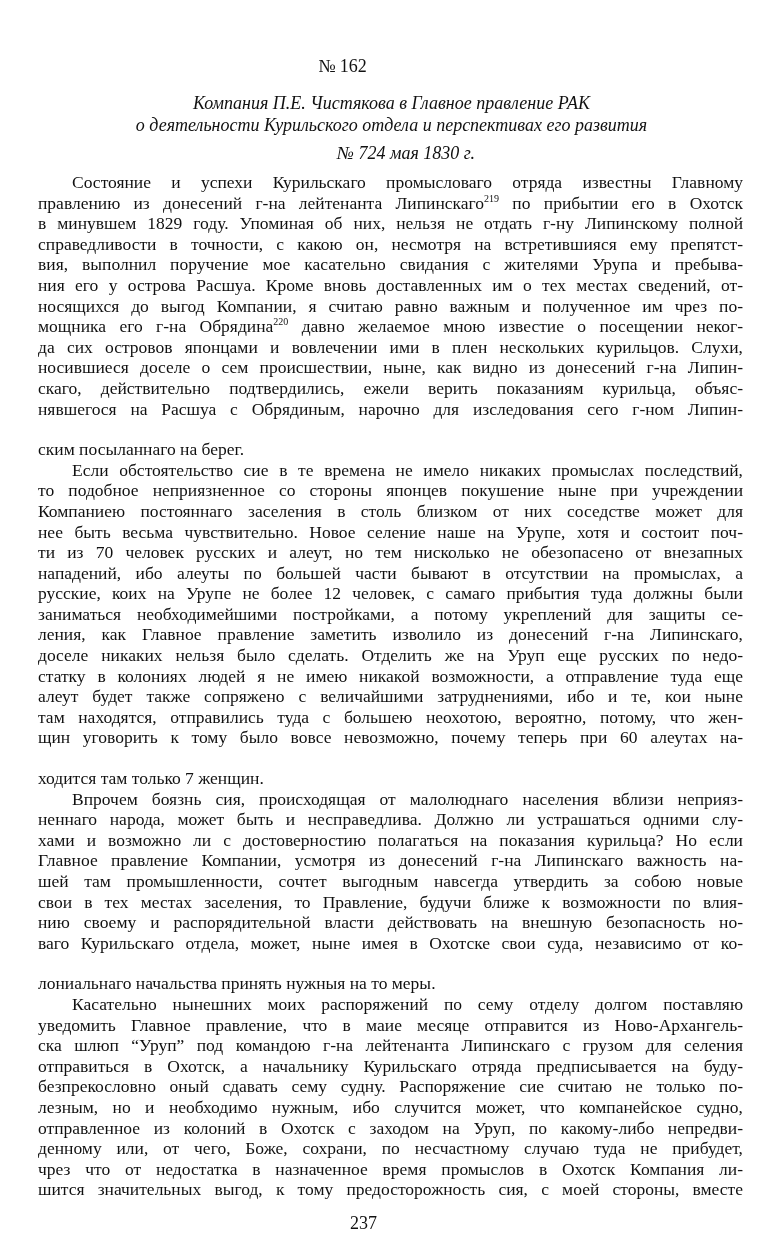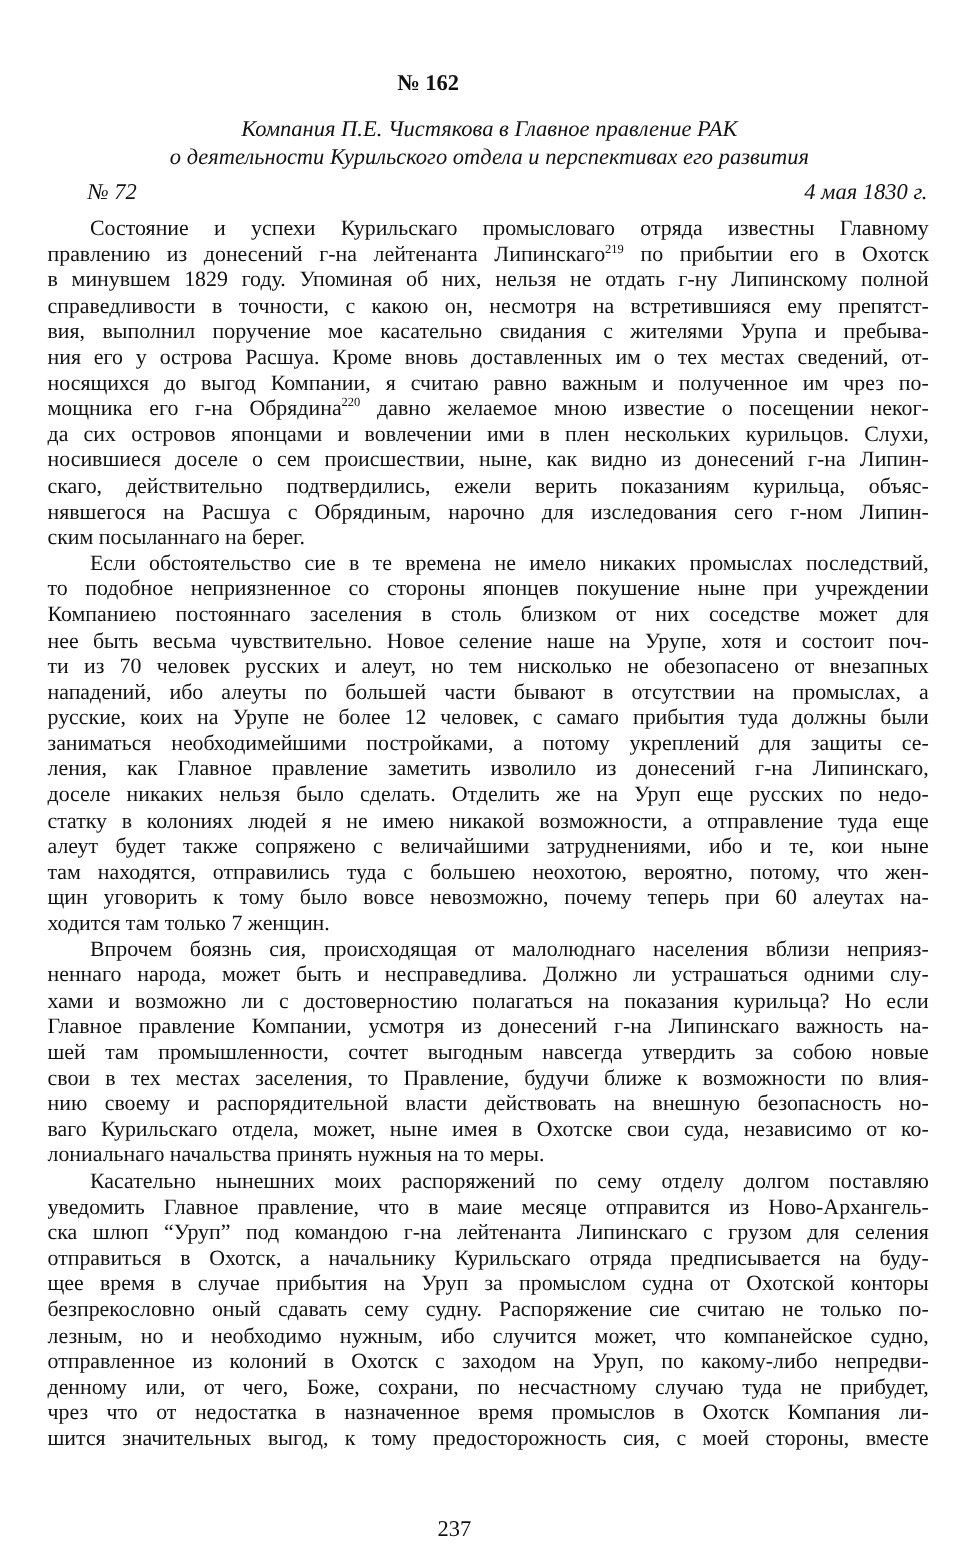--- a/index.html
+++ b/index.html
@@ -3,41 +3,41 @@
 <meta charset="utf-8">
 <style>
   html, body { margin: 0; padding: 0; background: #ffffff; }
   body {
     width: 783px; height: 1248px; position: relative; overflow: hidden;
     font-family: "Liberation Serif", "DejaVu Serif", serif;
     color: #111111;
   }
   .doc-number {
     position: absolute; top: 56px; left: 0; width: 685px;
-    text-align: center; font-weight: bold; font-size: 18px;
+    text-align: center; font-weight: normal; font-size: 18px;
   }
   .doc-title {
     position: absolute; top: 92px; left: 0; width: 783px;
     text-align: center; font-style: italic; font-size: 18px; line-height: 22px;
   }
   .doc-title div { white-space: nowrap; }
   .meta-row {
     position: absolute; top: 143px; left: 70px; width: 672px;
     font-style: italic; font-size: 18px;
-    display: flex; justify-content: space-between;
+    display: flex; justify-content: center;
   }
   .body-text {
     position: absolute; top: 172px; left: 38px; width: 705px;
     font-size: 17.5px; line-height: 20.6px;
   }
   .body-text .line {
     display: block; white-space: nowrap; text-align: justify;
     text-align-last: justify; height: 20.6px;
   }
-  .body-text .line.last { text-align-last: left; }
+  .body-text .line.last { text-align-last: left; margin-top: 20px; }
   .body-text .line.indent { padding-left: 34px; }
   sup { font-size: 10px; line-height: 0; vertical-align: 7px; }
   .page-number {
     position: absolute; top: 1213px; left: 0; width: 727px;
     text-align: center; font-size: 18px;
   }
 </style>
 </head>
 <body>
 
@@ -95,21 +95,20 @@
       <span class="line">свои в тех местах заселения, то Правление, будучи ближе к возможности по влия-</span>
       <span class="line">нию своему и распорядительной власти действовать на внешную безопасность но-</span>
       <span class="line">ваго Курильскаго отдела, может, ныне имея в Охотске свои суда, независимо от ко-</span>
       <span class="line last">лониальнаго начальства принять нужныя на то меры.</span>
     </div>
     <div>
       <span class="line indent">Касательно нынешних моих распоряжений по сему отделу долгом поставляю</span>
       <span class="line">уведомить Главное правление, что в маие месяце отправится из Ново-Архангель-</span>
       <span class="line">ска шлюп “Уруп” под командою г-на лейтенанта Липинскаго с грузом для селения</span>
       <span class="line">отправиться в Охотск, а начальнику Курильскаго отряда предписывается на буду-</span>
-      <span class="line">щее время в случае прибытия на Уруп за промыслом судна от Охотской конторы</span>
       <span class="line">безпрекословно оный сдавать сему судну. Распоряжение сие считаю не только по-</span>
       <span class="line">лезным, но и необходимо нужным, ибо случится может, что компанейское судно,</span>
       <span class="line">отправленное из колоний в Охотск с заходом на Уруп, по какому-либо непредви-</span>
       <span class="line">денному или, от чего, Боже, сохрани, по несчастному случаю туда не прибудет,</span>
       <span class="line">чрез что от недостатка в назначенное время промыслов в Охотск Компания ли-</span>
       <span class="line">шится значительных выгод, к тому предосторожность сия, с моей стороны, вместе</span>
     </div>
   </div>
 
 <div class="page-number">237</div>

